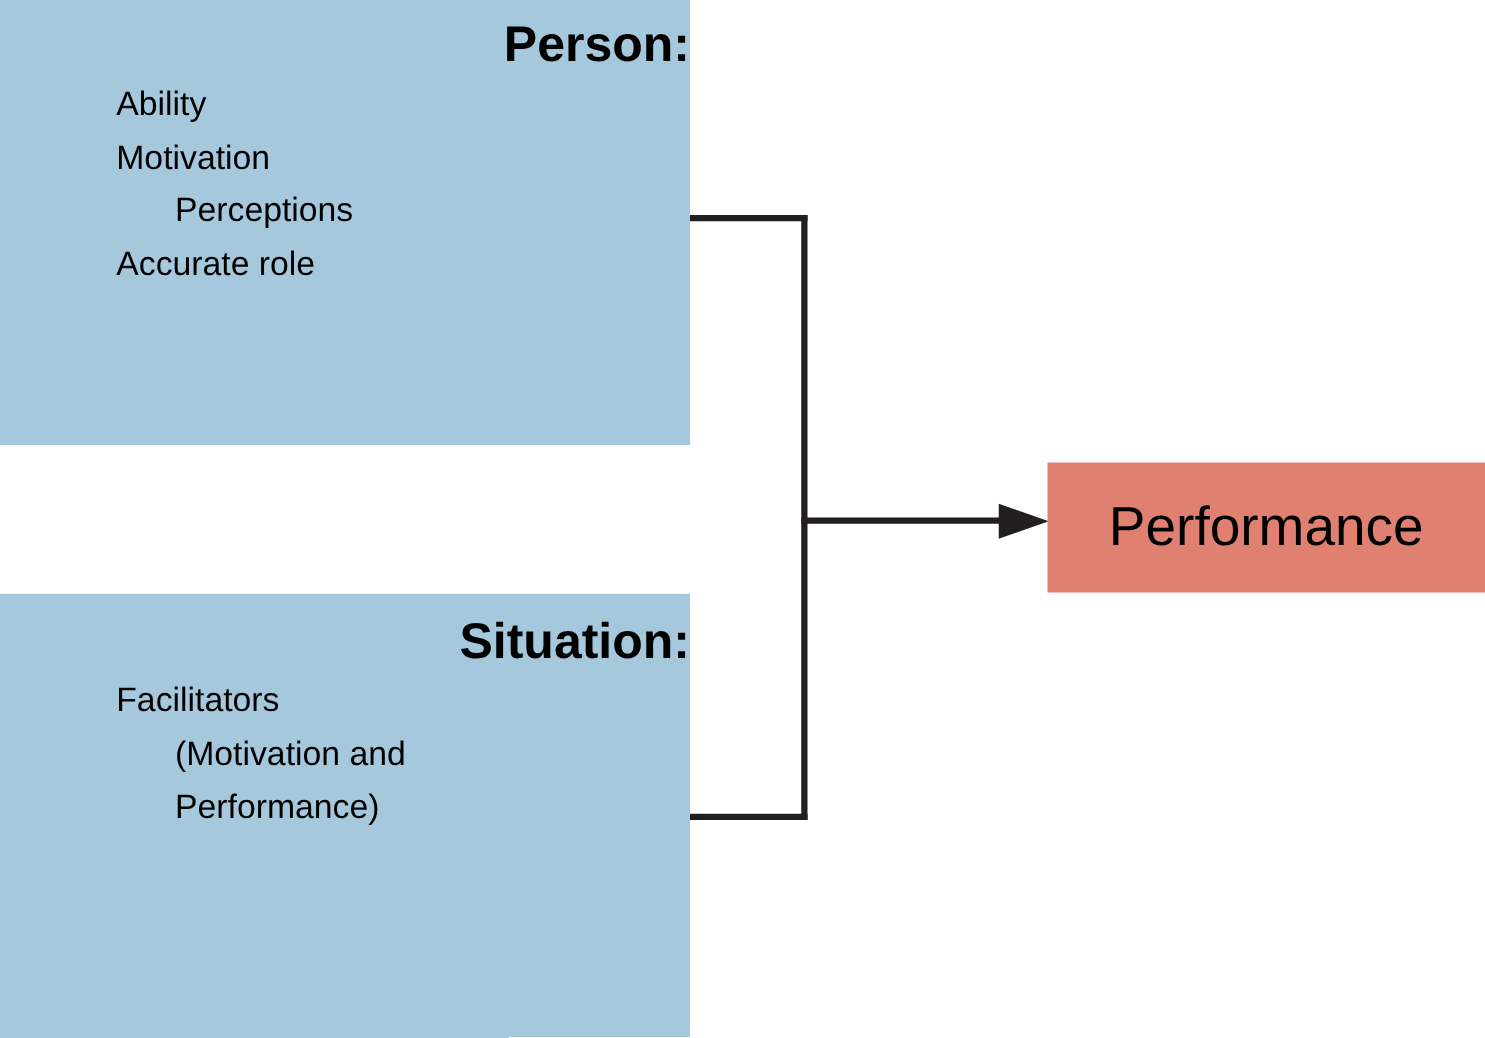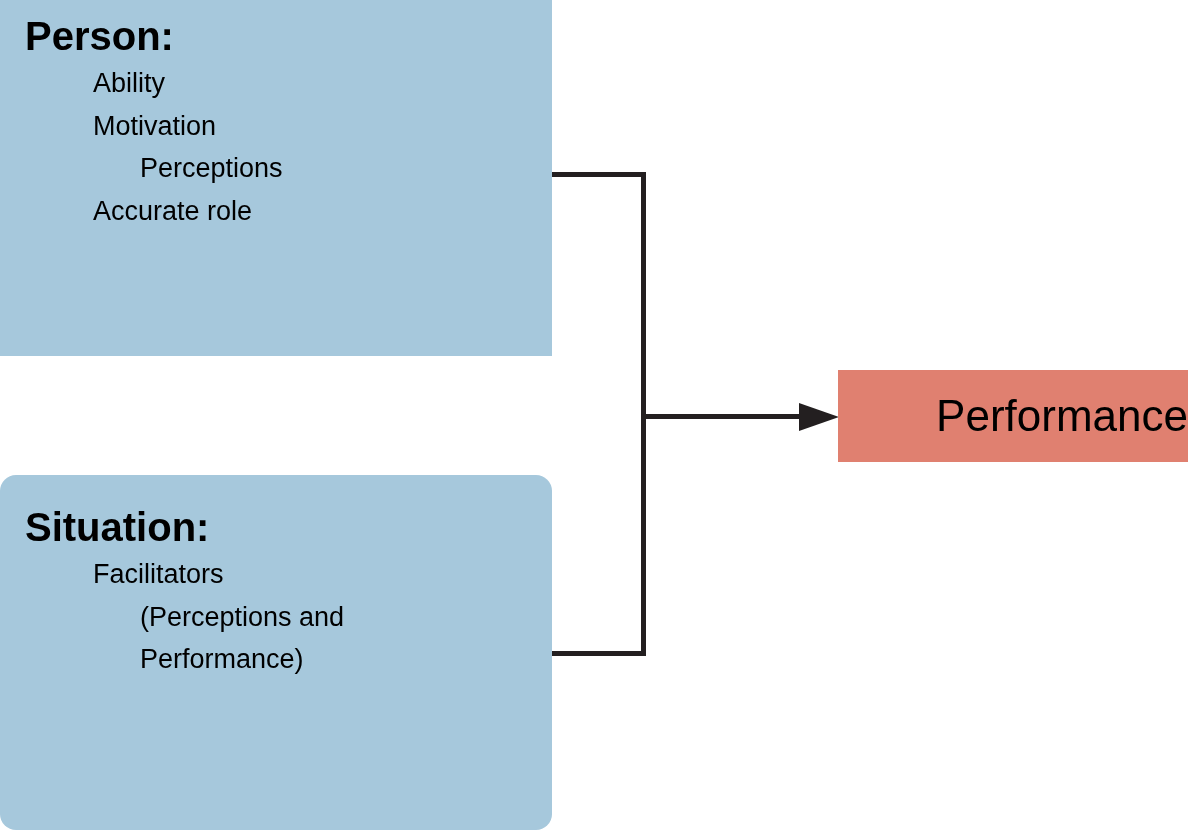--- a/index.html
+++ b/index.html
@@ -31,42 +31,42 @@
     height: 356px;
     background: #a6c8dc;
     padding: 16px 0 0 0;
   }
   #situation-box {
     left: 0px;
     top: 475px;
     width: 552px;
     height: 355px;
     background: #a6c8dc;
-    padding: 32px 0 0 0;
-    border-radius: 16px;
+    padding: 18px 0 0 0;
   }
   #performance-box {
     left: 838px;
     top: 370px;
     width: 350px;
-    height: 92px;
+    height: 104px;
     background: #e08070;
     display: flex;
     align-items: center;
-    justify-content: flex-end;
+    justify-content: center;
   }
 
   
   .box-heading {
     font-size: 40px;
     font-weight: bold;
     color: #000000;
     line-height: 1.0;
     margin: 0 0 6px 25px;
     white-space: nowrap;
+    text-align: right;
   }
   .box-line {
     font-size: 27px;
     font-weight: normal;
     color: #000000;
     line-height: 1.58;
     margin: 0 0 0 93px;
     white-space: nowrap;
   }
   .box-line.indented {
@@ -129,21 +129,21 @@
     <div class="box-heading">Person:</div>
     <div class="box-line">Ability</div>
     <div class="box-line">Motivation</div>
     <div class="box-line indented">Perceptions</div>
     <div class="box-line">Accurate role</div>
   </div>
 
   <div class="node-box" id="situation-box">
     <div class="box-heading">Situation:</div>
     <div class="box-line">Facilitators</div>
-    <div class="box-line indented">(Perceptions and</div>
+    <div class="box-line indented">(Motivation and</div>
     <div class="box-line indented">Performance)</div>
   </div>
 
   <div class="connector-seg" id="connector-top-horizontal"></div>
 
   <div class="connector-seg" id="connector-bottom-horizontal"></div>
 
   <div class="connector-seg" id="connector-vertical-spine"></div>
 
   <div class="connector-seg" id="arrow-shaft"></div>

